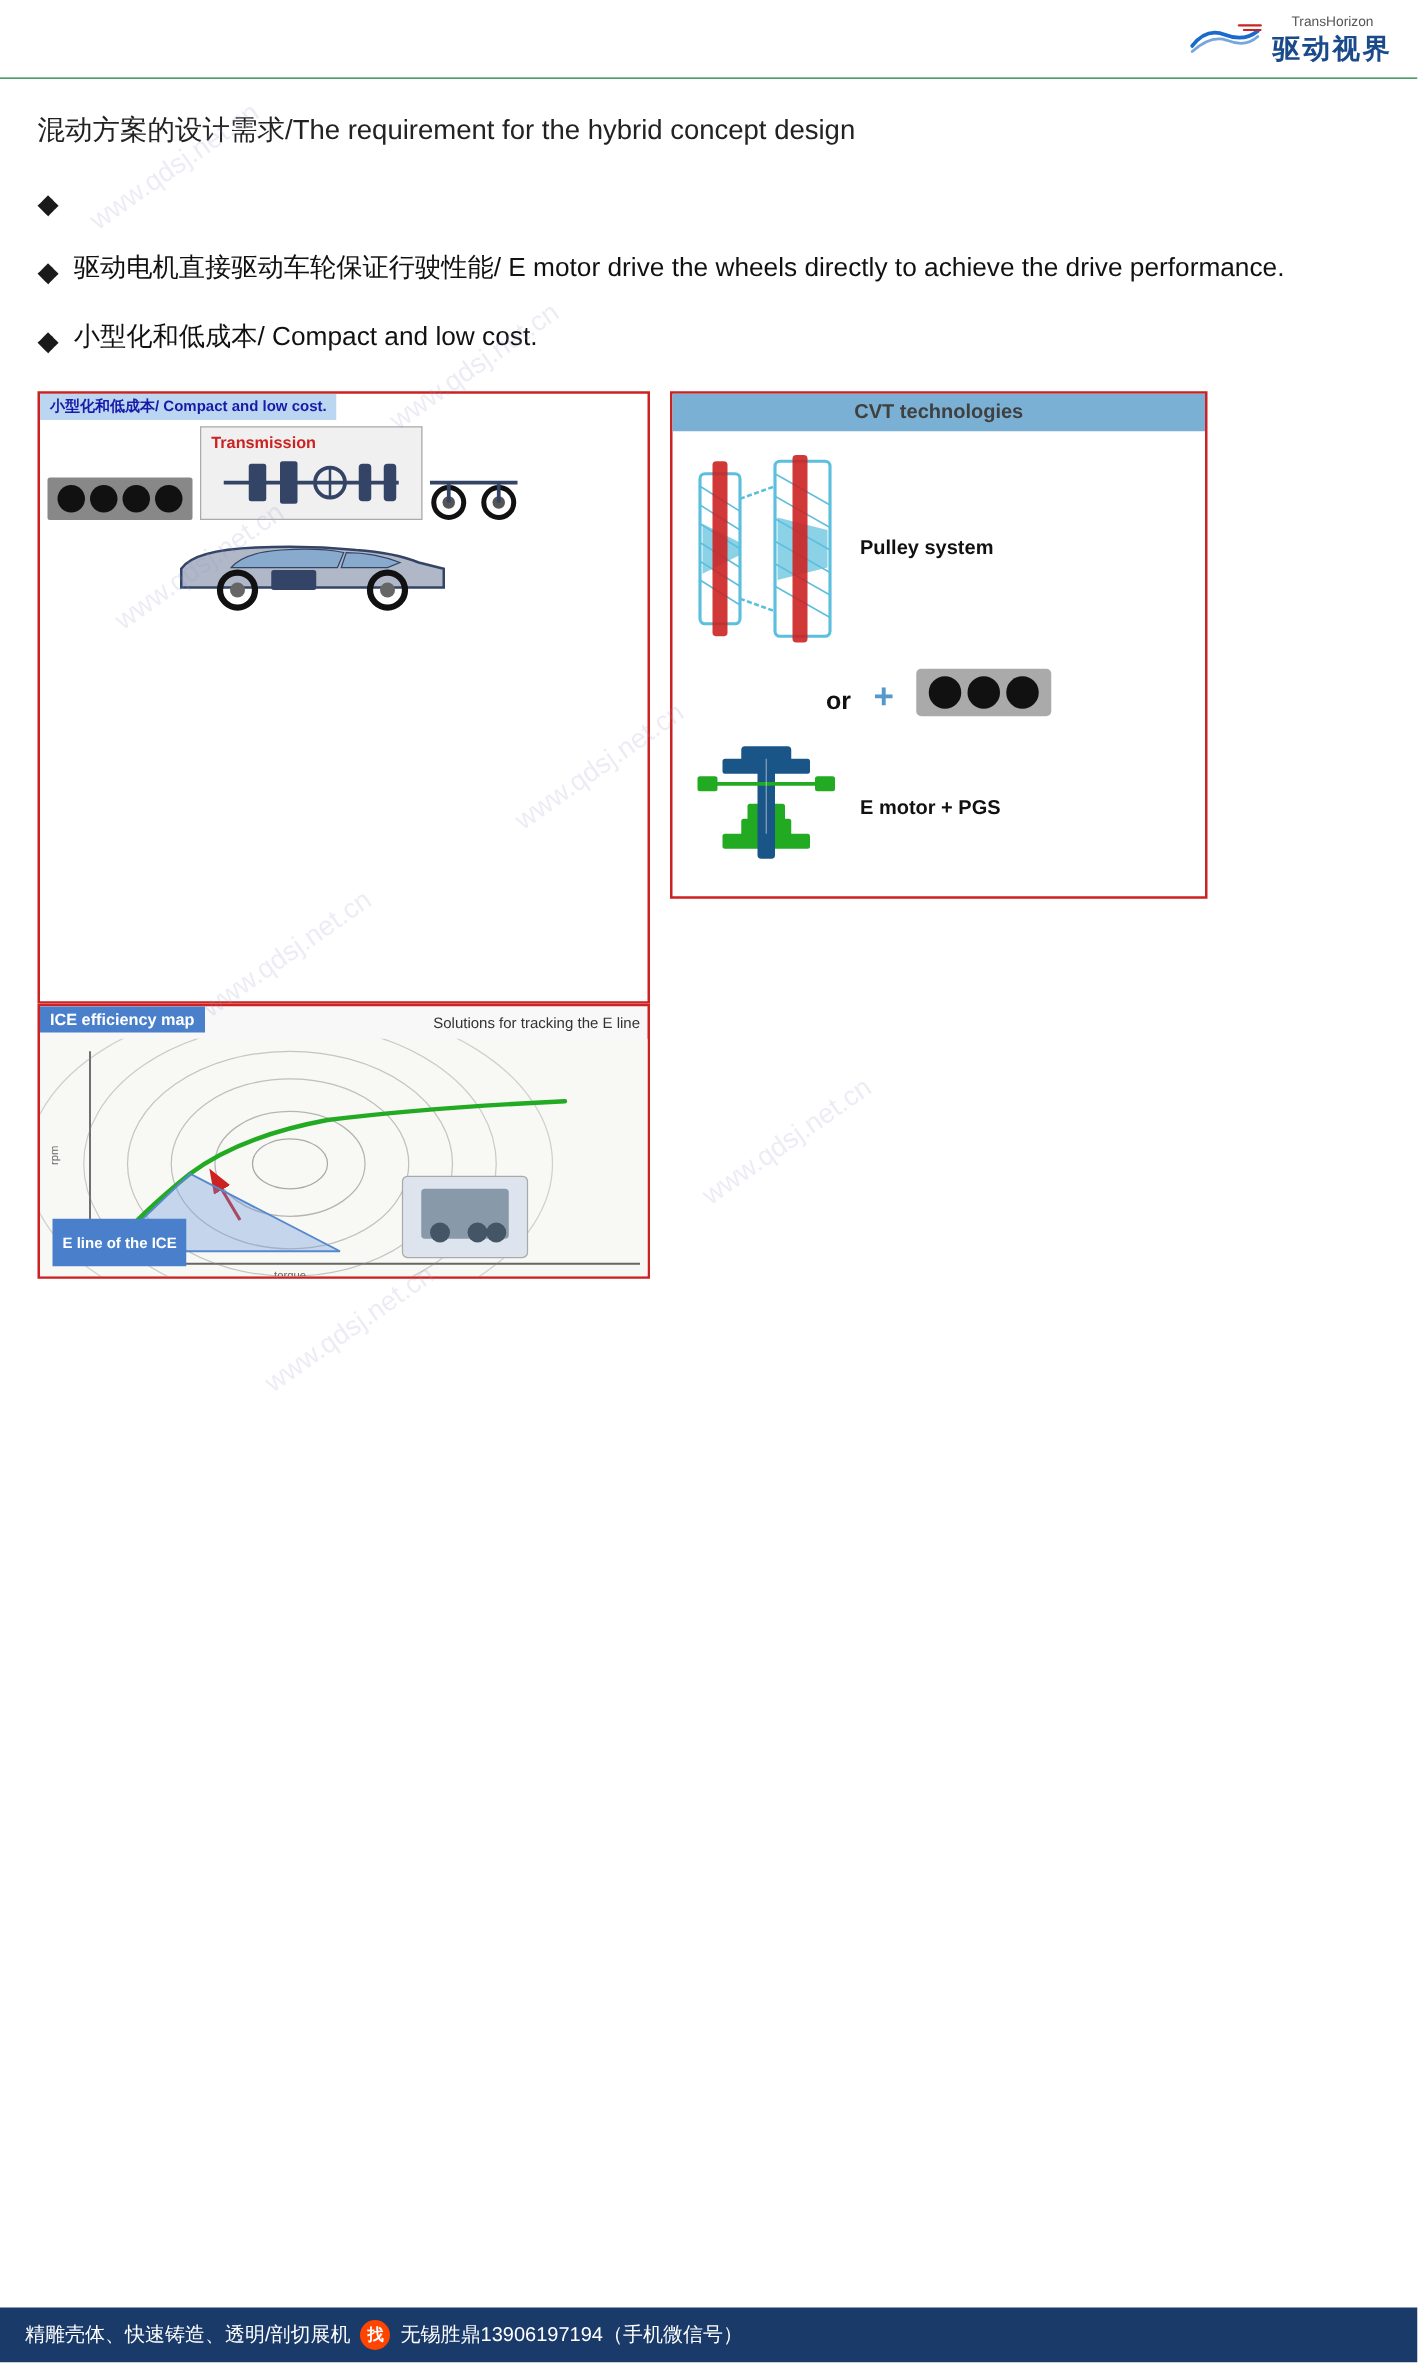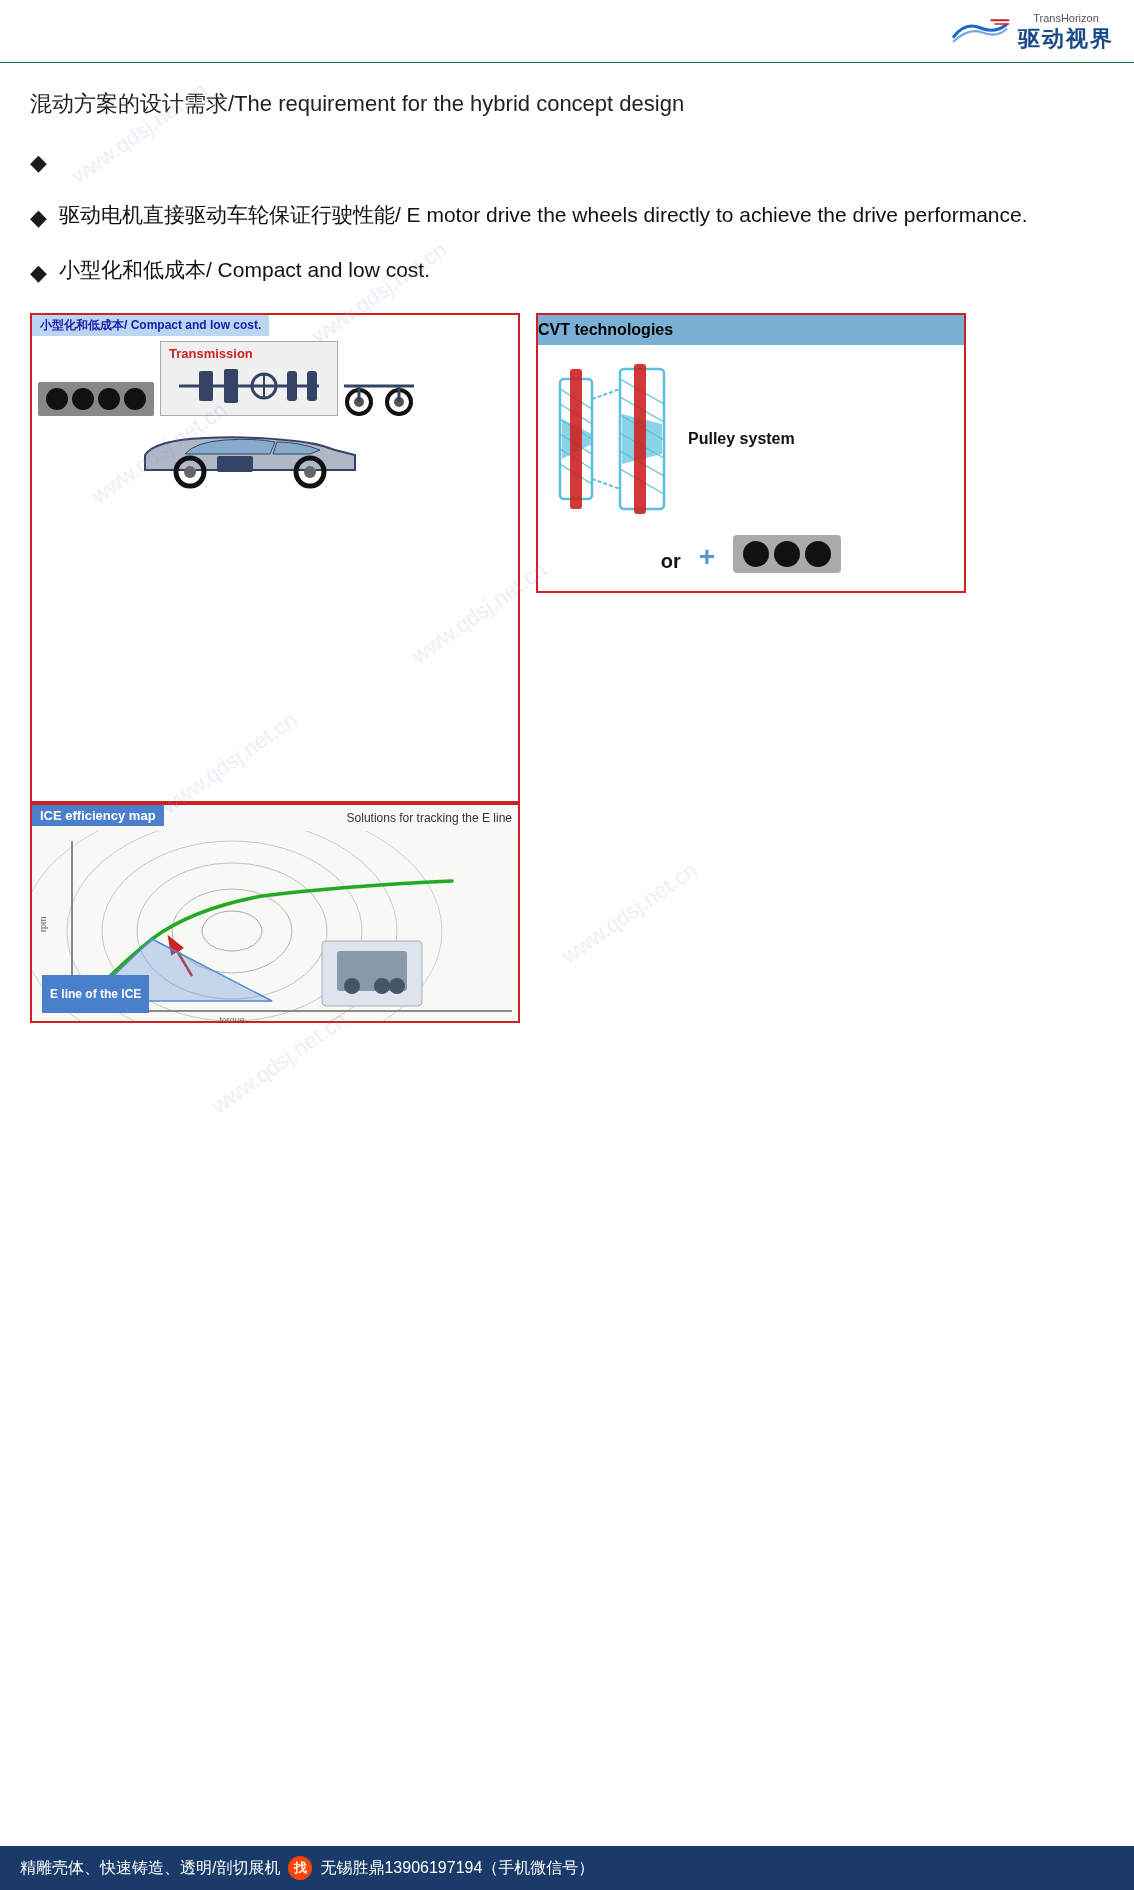--- a/index.html
+++ b/index.html
@@ -168,23 +168,24 @@
 
     
     .right-diagram {
       flex: 0 0 430px;
       border: 2px solid #cc2222;
       background: #fff;
       padding: 0;
     }
     .cvt-title-bar {
       background: #7ab0d4;
-      color: #000000;
+      color: #404040;
       font-size: 16px;
       font-weight: bold;
+      text-align: center;
       padding: 6px 0;
     }
     .cvt-content {
       padding: 14px 10px 10px 10px;
       display: flex;
       flex-direction: column;
       align-items: center;
     }
     .pulley-row {
       display: flex;
@@ -493,20 +494,41 @@
           <span class="or-text">or</span>
           <span class="plus-icon">+</span>
 
           <div class="black-dots-group">
             <div class="black-dot-lg"></div>
             <div class="black-dot-lg"></div>
             <div class="black-dot-lg"></div>
           </div>
         </div>
 
+        <div class="emorot-pgs-row">
+
+          <svg width="130" height="120" viewBox="0 0 130 120">
+
+            <rect x="30" y="80" width="70" height="12" rx="2" fill="#22aa22"></rect>
+            <rect x="45" y="68" width="40" height="14" rx="2" fill="#22aa22"></rect>
+            <rect x="50" y="56" width="30" height="14" rx="2" fill="#22aa22"></rect>
+
+            <rect x="58" y="20" width="14" height="80" rx="3" fill="#1a5588"></rect>
+
+            <rect x="45" y="10" width="40" height="14" rx="3" fill="#1a5588"></rect>
+            <rect x="30" y="20" width="70" height="12" rx="2" fill="#1a5588"></rect>
+
+            <line x1="20" y1="40" x2="110" y2="40" stroke="#22aa22" stroke-width="3"></line>
+            <rect x="10" y="34" width="16" height="12" rx="2" fill="#22aa22"></rect>
+            <rect x="104" y="34" width="16" height="12" rx="2" fill="#22aa22"></rect>
+
+            <line x1="65" y1="20" x2="65" y2="80" stroke="#eee" stroke-width="1" opacity="0.5"></line>
+          </svg>
+          <span class="emorot-label">E motor + PGS</span>
+        </div>
 
       </div>
     </div>
 
   </div>
 
 </div>
 
 <div class="footer-bar">
   <span>精雕壳体、快速铸造、透明/剖切展机</span>

